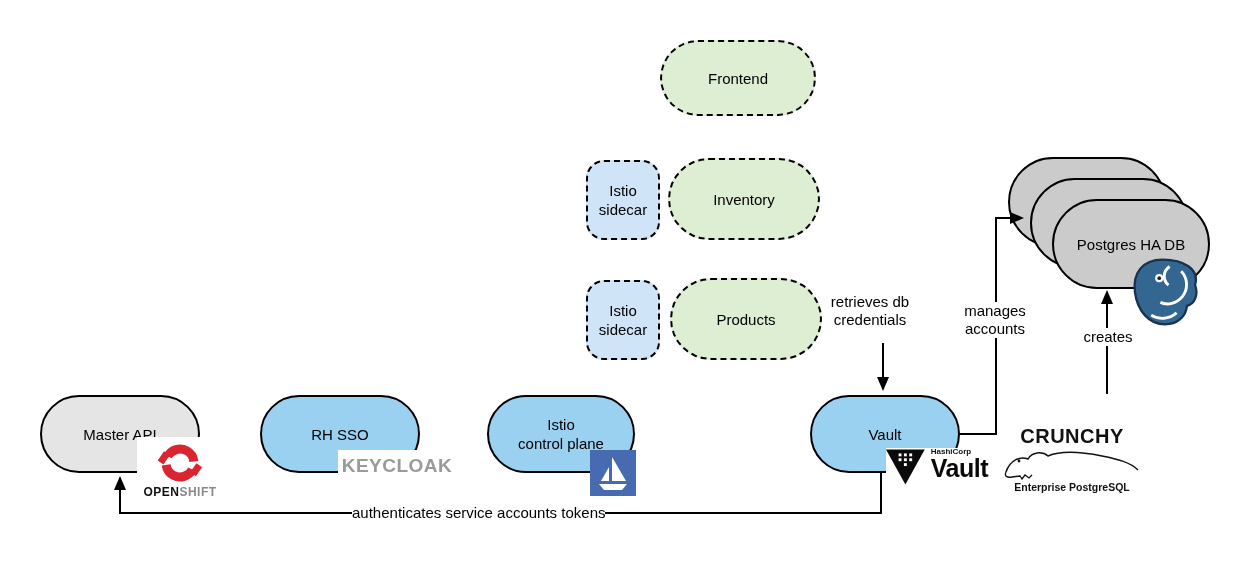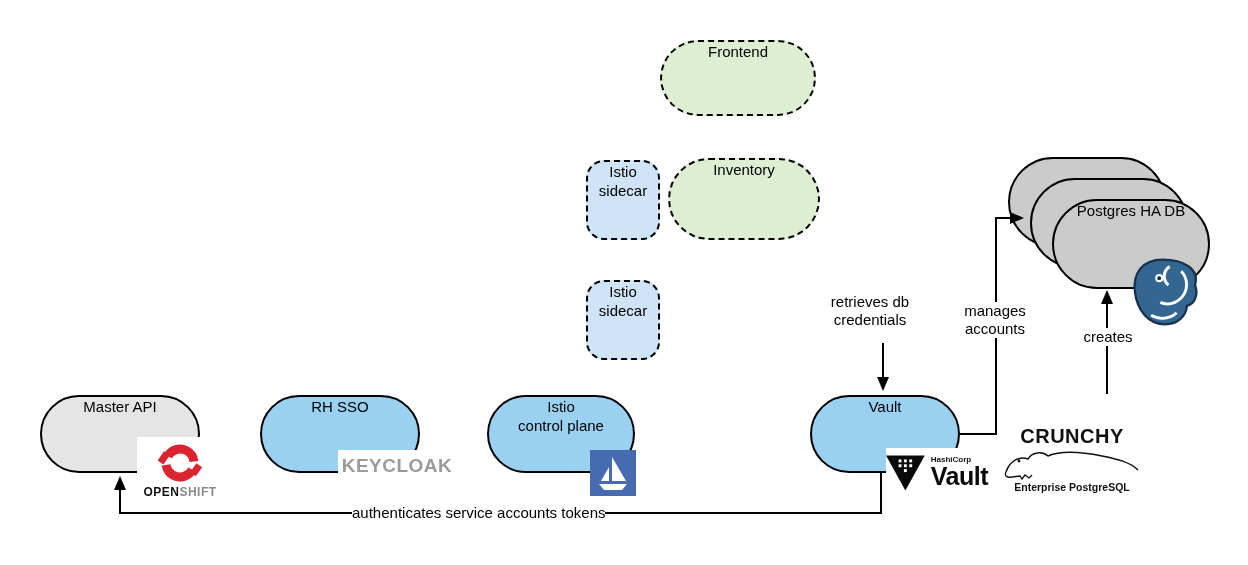--- a/index.html
+++ b/index.html
@@ -1,18 +1,18 @@
 <!DOCTYPE html>
 <html><head>
 <meta charset="utf-8">
 <style>
   html,body{margin:0;padding:0;background:#ffffff;}
   #canvas{position:relative;width:1248px;height:565px;background:#fff;overflow:hidden;
           font-family:"Liberation Sans","DejaVu Sans",sans-serif;color:#000;}
-  .node{position:absolute;display:flex;flex-direction:column;align-items:center;justify-content:flex-start;
+  .node{position:absolute;display:flex;flex-direction:column;align-items:center;justify-content:center;
         text-align:center;font-size:15px;line-height:19px;box-sizing:border-box;border:2px solid #000;}
   .dashed{border-style:dashed;}
   .green{background:#ddeed3;}
   .paleblue{background:#cfe5f7;}
   .blue{background:#9ad1f0;}
   .salmon{background:#e5e5e5;}
   .gray{background:#cbcbcb;}
   .edge-label{position:absolute;font-size:15px;line-height:18px;text-align:center;background:#fff;z-index:6;}
   .logo-patch{position:absolute;background:#fff;z-index:4;display:flex;align-items:center;justify-content:center;}
   #connector-layer{position:absolute;left:0;top:0;width:1248px;height:565px;z-index:5;pointer-events:none;}
@@ -20,21 +20,21 @@
   .os-patch{flex-direction:column;justify-content:center;}
   .os-text{font-size:12px;letter-spacing:.5px;margin-top:-2px;white-space:nowrap;}
   .os-text b{color:#111;font-weight:bold;}
   .os-text span{color:#8a8a8a;font-weight:bold;}
   
   .kc-patch{gap:4px;}
   .kc-text{font-size:19px;font-weight:bold;color:#9a9a9a;letter-spacing:.5px;white-space:nowrap;}
   
   .istio-logo{position:absolute;background:#466bb0;z-index:4;display:flex;align-items:center;justify-content:center;}
   
-  .vault-patch{gap:6px;align-items:center;}
+  .vault-patch{gap:6px;align-items:flex-start;}
   .vault-words{display:flex;flex-direction:column;line-height:1;}
   .hashicorp{font-size:8px;font-weight:bold;color:#111;}
   .vault-word{font-size:25px;font-weight:bold;color:#0a0a0a;letter-spacing:-.5px;}
   
   .crunchy-patch{flex-direction:column;justify-content:flex-end;position:relative;}
   .crunchy-name{font-size:20px;font-weight:bold;color:#111;line-height:1;z-index:2;letter-spacing:.5px;}
   .crunchy-sub{font-size:10.5px;font-weight:bold;color:#111;line-height:1.2;z-index:2;}
   .crunchy-hippo{position:absolute;left:0;top:0;}
   .pg-elephant{position:absolute;z-index:4;}
 </style>
@@ -66,20 +66,23 @@
     <span>Istio</span>
     <span>sidecar</span>
   </div>
   <div class="node green dashed" style="left:668px;top:158px;width:152px;height:82px;border-radius:41px;">
     <span>Inventory</span>
   </div>
 
   <div class="node paleblue dashed" style="left:586px;top:280px;width:74px;height:80px;border-radius:18px;">
     <span>Istio</span>
     <span>sidecar</span>
+  </div>
+  <div class="node green dashed" style="left:670px;top:278px;width:152px;height:82px;border-radius:41px;">
+    <span>Products</span>
   </div>
 
   <div class="node salmon" style="left:40px;top:395px;width:160px;height:78px;border-radius:39px;">
     <span>Master API</span>
   </div>
   <div class="node blue" style="left:260px;top:395px;width:160px;height:78px;border-radius:39px;">
     <span>RH SSO</span>
   </div>
   <div class="node blue" style="left:487px;top:395px;width:148px;height:78px;border-radius:39px;">
     <span>Istio</span>

